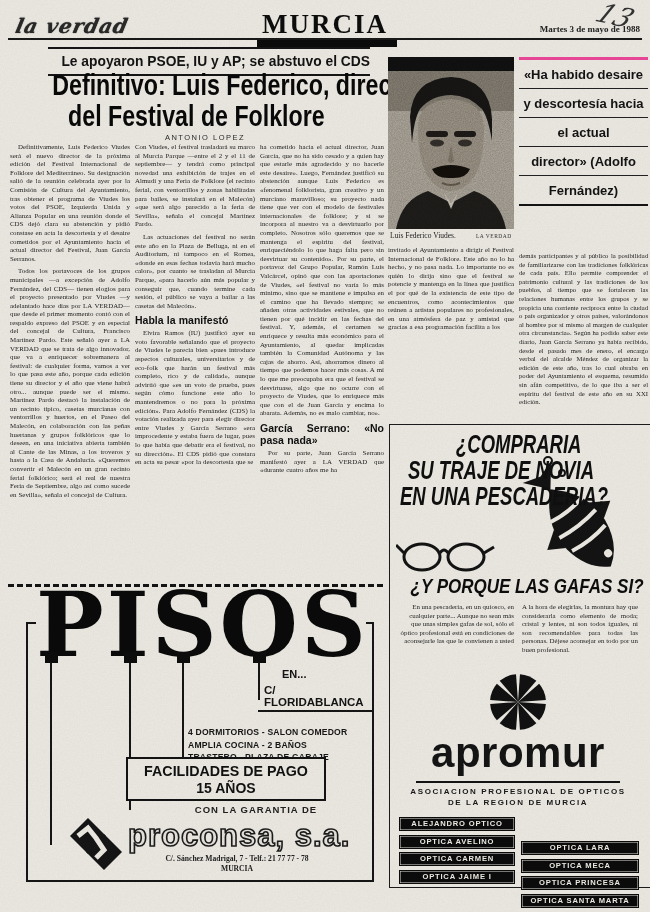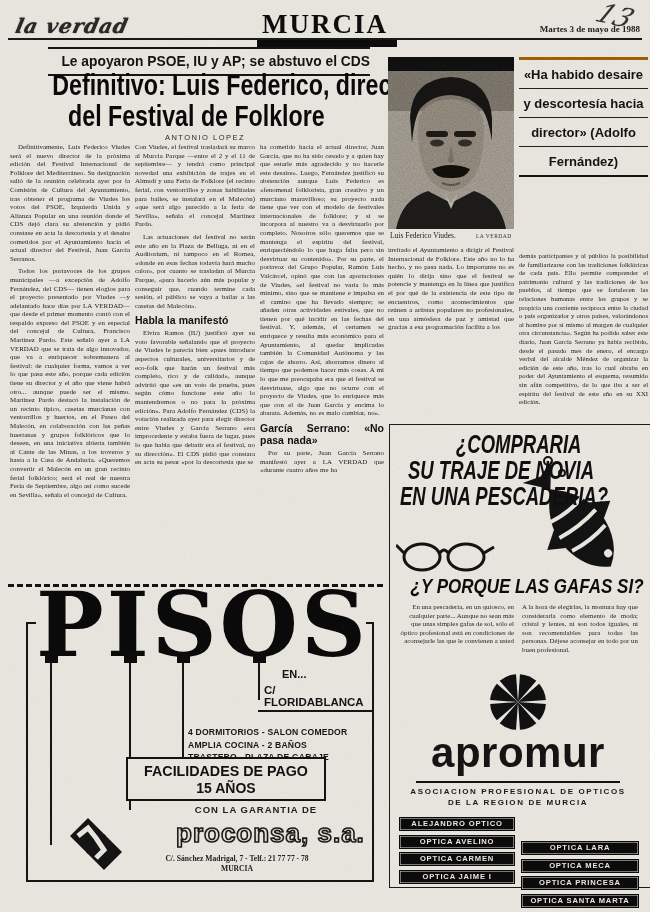--- a/index.html
+++ b/index.html
@@ -28,21 +28,21 @@
   .headline{text-align:center;font-family:"Liberation Sans",sans-serif;font-weight:bold;
             color:#0a0a0a;line-height:27px;}
   .headline .cond{display:inline-block;transform:scaleX(0.8);white-space:nowrap;font-size:29px;}
   .byline{font-family:"Liberation Sans",sans-serif;font-size:7.5px;letter-spacing:1.5px;
           color:#2b2b2b;text-align:center;}
   .bodytext{font-size:6.9px;line-height:8.6px;text-align:justify;color:#1e1e1e;
             overflow:hidden;word-spacing:0.3px;}
   .bodytext p{margin:0 0 4px 0;text-indent:8px;}
   .subhead{font-family:"Liberation Sans",sans-serif;font-weight:bold;font-size:10.5px;
            line-height:12px;margin:4px 0 3px 0;color:#111;}
-  .quotebox{border-top:3px solid #a16207;}
+  .quotebox{border-top:3px solid #ec4899;}
   .quote-line{font-family:"Liberation Sans",sans-serif;font-weight:bold;font-size:13px;
               text-align:center;padding:7px 0 6px 0;border-bottom:1.5px solid #222;color:#141414;}
   .caption{font-size:7.5px;color:#222;}
   .credit{font-size:5.5px;letter-spacing:0.5px;color:#333;}
 
   
   .dashrule{height:3px;background:repeating-linear-gradient(90deg,#151515 0 6px,transparent 6px 9px);}
   .pisos-letters{font-family:"DejaVu Serif",serif;font-weight:bold;font-size:90px;
                  line-height:72px;color:#0b0b0b;background:#edeae3;white-space:nowrap;
                  display:flex;justify-content:space-between;align-items:flex-start;}
@@ -54,23 +54,23 @@
   .pisos-street{font-family:"Liberation Sans",sans-serif;font-weight:bold;font-size:11.5px;
                 color:#141414;border-bottom:2px solid #161616;padding:0 2px 2px 6px;}
   .pisos-features{font-family:"Liberation Sans",sans-serif;font-weight:bold;font-size:8.6px;
                   line-height:12.5px;color:#161616;letter-spacing:0.2px;}
   .pay-box{border:2.5px solid #141414;background:#edeae3;text-align:center;
            font-family:"Liberation Sans",sans-serif;font-weight:bold;color:#121212;}
   .pay-line1{font-size:15.5px;display:inline-block;transform:scaleX(0.92);white-space:nowrap;margin-top:3px;}
   .pay-line2{font-size:14px;margin-top:0px;}
   .garantia{font-family:"Liberation Sans",sans-serif;font-weight:bold;font-size:9.5px;
             letter-spacing:1px;color:#222;}
-  .proconsa-name{font-family:"Liberation Sans",sans-serif;font-weight:bold;font-size:26px;
+  .proconsa-name{font-family:"Liberation Sans",sans-serif;font-weight:bold;font-size:31px;
                  letter-spacing:1px;color:#e7e4dd;-webkit-text-stroke:1.6px #1c1c1c;
-                 text-shadow:0 0 1px #1c1c1c;margin-left:48px;}
+                 text-shadow:0 0 1px #1c1c1c;}
   .proconsa-addr{font-size:7.6px;text-align:center;color:#222;font-weight:bold;}
 
   
   .optica-box{border:1.5px solid #1c1c1c;background:#edeae3;padding-left:29px;}
   .optica-headline{font-family:"Liberation Sans",sans-serif;font-weight:bold;font-style:italic;
                    color:#101010;line-height:23px;}
   .optica-headline .cond{display:inline-block;transform:scaleX(0.74);transform-origin:0 50%;
                          white-space:nowrap;font-size:25px;}
   .gafas-si{font-family:"Liberation Sans",sans-serif;font-weight:bold;font-style:italic;
             text-align:center;color:#0e0e0e;}
@@ -161,20 +161,21 @@
   <div class="abs caption" style="left:390px;top:231px;">Luis Federico Viudes.</div>
   <div class="abs credit" style="left:476px;top:233px;">LA VERDAD</div>
 
   <div class="abs bodytext" style="left:388px;top:246px;width:126px;height:172px;">
     <p style="text-indent:0;">invitado el Ayuntamiento a dirigir el Festival Internacional de Folklore. Este año no lo ha hecho, y no pasa nada. Lo importante no es quién lo dirija sino que el festival se potencie y mantenga en la línea que justifica el por qué de la existencia de este tipo de encuentros, como acontecimientos que reúnen a artistas populares no profesionales, en una atmósfera de paz y amistad que gracias a esa programación facilita a los</p>
   </div>
 
   <div class="abs quotebox" style="left:519px;top:57px;width:129px;">
     <div class="quote-line">«Ha habido desaire</div>
     <div class="quote-line">y descortesía hacia</div>
+    <div class="quote-line">el actual</div>
     <div class="quote-line">director» (Adolfo</div>
     <div class="quote-line" style="border-bottom:2.5px solid #141414;">Fernández)</div>
   </div>
   <div class="abs bodytext" style="left:519px;top:252px;width:129px;height:168px;font-size:6.7px;">
     <p style="text-indent:0;">demás participantes y al público la posibilidad de familiarizarse con las tradiciones folklóricas de cada país. Ello permite comprender el patrimonio cultural y las tradiciones de los pueblos, al tiempo que se fortalecen las relaciones humanas entre los grupos y se propicia una corriente recíproca entre la ciudad o país organizador y otros países, valorándonos al hombre por sí mismo al margen de cualquier otra circunstancia». Según ha podido saber este diario, Juan García Serrano ya había recibido, desde el pasado mes de enero, el encargo verbal del alcalde Méndez de organizar la edición de este año, tras lo cual obraba en poder del Ayuntamiento el esquema, resumido sin afán competitivo, de lo que iba a ser el espíritu del festival de este año en su XXI edición.</p>
   </div>
 
   <div class="abs optica-box" style="left:389px;top:424px;width:256px;height:462px;">
 
     <svg class="abs" style="left:128px;top:22px;" width="125" height="160" viewBox="0 0 125 160">

